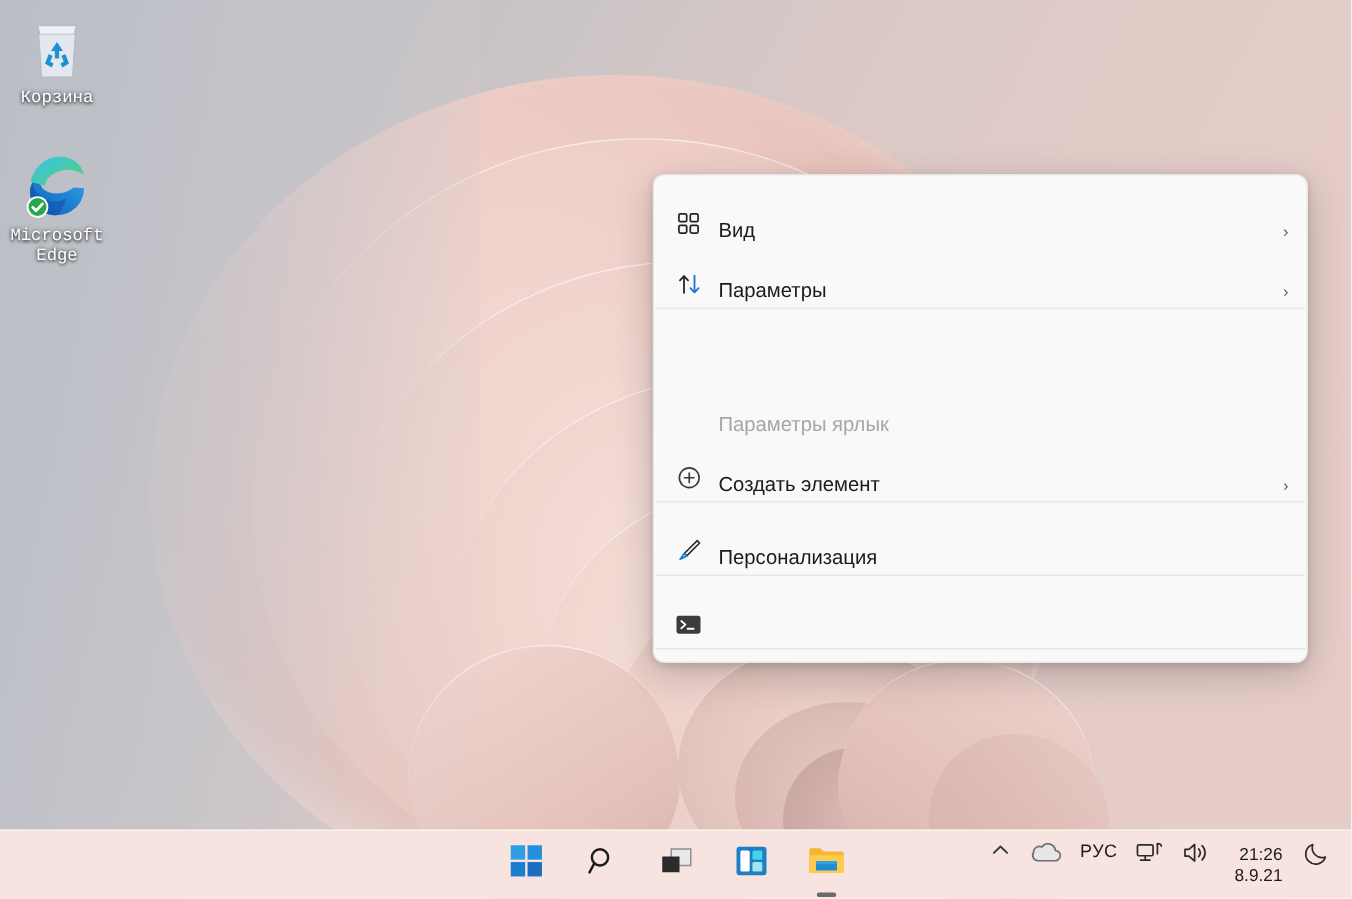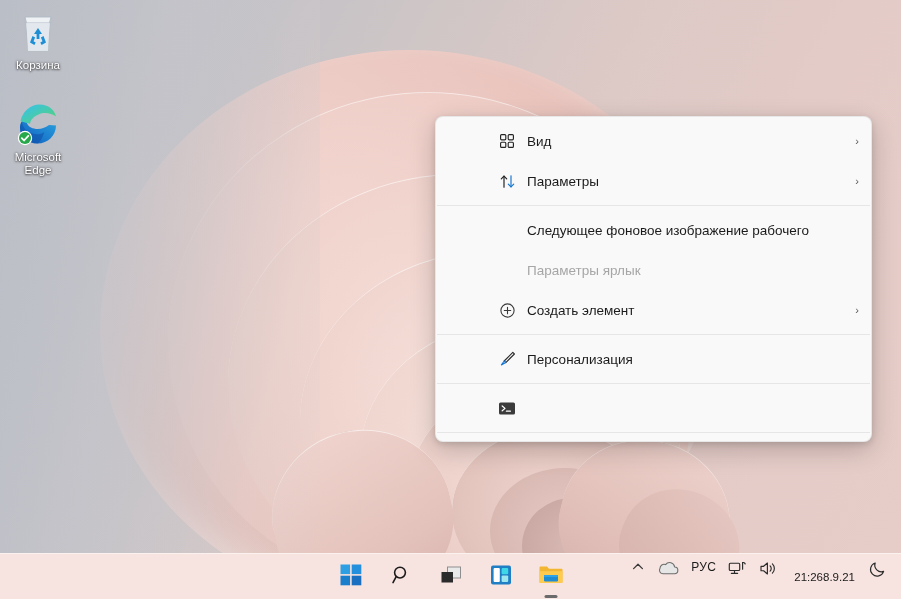--- a/index.html
+++ b/index.html
@@ -51,54 +51,55 @@
         background: linear-gradient(210deg, #e7c8c2 0%, #d6b2ac 100%); transform: rotate(22deg); }
   .haze { position:absolute; left:0; top:0; width:320px; height:599px;
           background: linear-gradient(100deg, rgba(186,190,198,.98) 0%, rgba(196,196,202,.85) 40%, rgba(214,203,203,.25) 80%, rgba(0,0,0,0) 100%); }
 
   
   .dicon { position:absolute; width:76px; text-align:center; cursor:default; }
   .dicon .glyph { height:48px; display:flex; align-items:center; justify-content:center; }
   .dicon .cap {
     margin-top:3px; font-size:11.5px; line-height:13px; color:#ffffff;
     text-shadow: 0 0 3px rgba(0,0,0,.65), 0 1px 2px rgba(0,0,0,.55);
+    font-family: Liberation Mono, monospace;
   }
   #icon-recycle { left:0px; top:8px; }
   #icon-edge { left:0px; top:100px; }
 
   
   #ctx {
     position:absolute; left:435px; top:116px; width:437px;
     background:#f9f9f9; border:1px solid rgba(0,0,0,.07);
     border-radius:8px;
     box-shadow: 0 8px 26px rgba(0,0,0,.20), 0 2px 6px rgba(0,0,0,.13);
     padding:4px 0 4px 0; overflow:hidden;
   }
-  .mi { display:flex; align-items:center; height:40px; padding:0 12px 0 10px; position:relative;margin-left:48px; }
+  .mi { display:flex; align-items:flex-end; height:40px; padding:0 12px 0 10px; position:relative; }
   .mi .ic { width:26px; min-width:26px; height:24px; display:flex; align-items:center; justify-content:center; }
   .mi .lb { font-size:13.5px; color:#1b1b1b; margin-left:7px; white-space:nowrap; }
   .mi.disabled .lb { color:#a6a6a6; }
   .mi .accel { margin-left:auto; font-size:12px; color:#6b6b6b; }
   .mi .chev { margin-left:auto; font-size:11px; color:#5a5a5a; line-height:1; }
   .sep { height:1px; background:rgba(0,0,0,.075); margin:4px 1px; }
 
   
   #taskbar {
     position:absolute; left:0; bottom:0; width:901px; height:46px;
     background:#f7e3df; display:flex; align-items:center;
     border-top:1px solid rgba(255,255,255,.5);
   }
   #tb-center { position:absolute; left:50%; transform:translateX(-50%); display:flex; gap:16px; align-items:center; }
   .tbbtn { width:34px; height:34px; display:flex; align-items:center; justify-content:center; position:relative; border-radius:5px; }
   .tbbtn .dot { position:absolute; bottom:-4px; left:50%; transform:translateX(-50%);
                 width:13px; height:3px; border-radius:2px; background:#6b6b6b; }
   #tb-right { position:absolute; right:8px; display:flex; align-items:center; gap:0px; height:46px; }
   .tray { display:flex; align-items:flex-start; justify-content:center; height:34px; padding:0 6px; border-radius:4px; }
   .tray-lang { font-size:12px; color:#1b1b1b; letter-spacing:.3px; }
-  #clock { display:flex; align-items:flex-end; line-height:14px;
+  #clock { display:flex; flex-direction:column; align-items:flex-end; line-height:14px;
            font-size:11.5px; color:#1b1b1b; padding:0 8px 0 10px; }
 </style>
 </head>
 <body>
 
 <div id="desktop">
 
   <div class="wall">
     <div class="petal p1"></div>
     <div class="petal p2"></div>
@@ -184,21 +185,20 @@
         </svg>
       </span>
       <span class="lb">Параметры</span>
       <span class="chev">›</span>
     </div>
 
     <div class="sep"></div>
 
     <div class="mi">
       <span class="ic"></span>
-      <span class="lb">Следующее фоновое изображение рабочего</span>
     </div>
 
     <div class="mi disabled">
       <span class="ic"></span>
       <span class="lb">Параметры ярлык</span>
     </div>
 
     <div class="mi">
       <span class="ic">
         <svg width="17" height="17" viewBox="0 0 17 17" fill="none" stroke="#3a3a3a" stroke-width="1.1">

